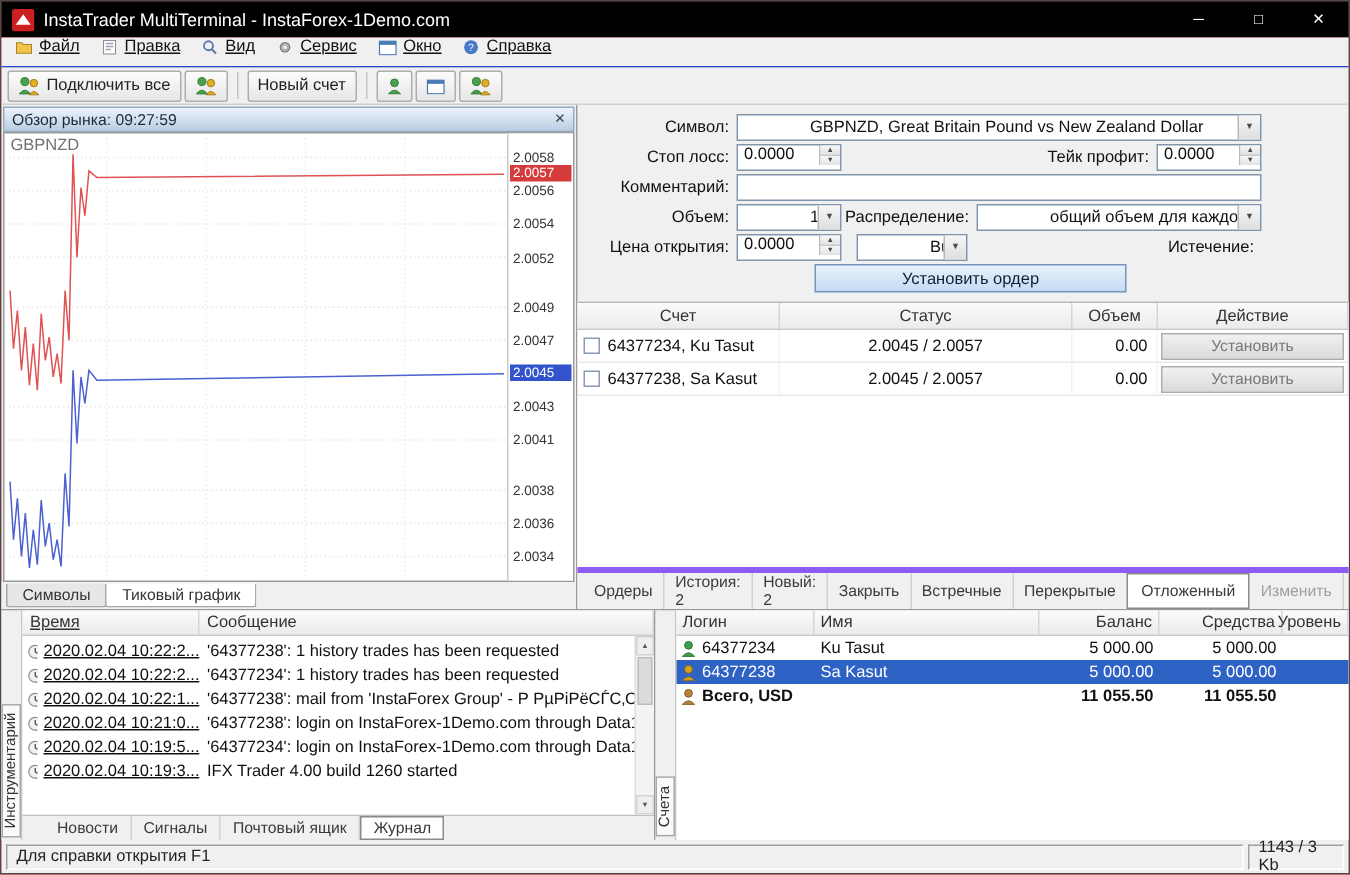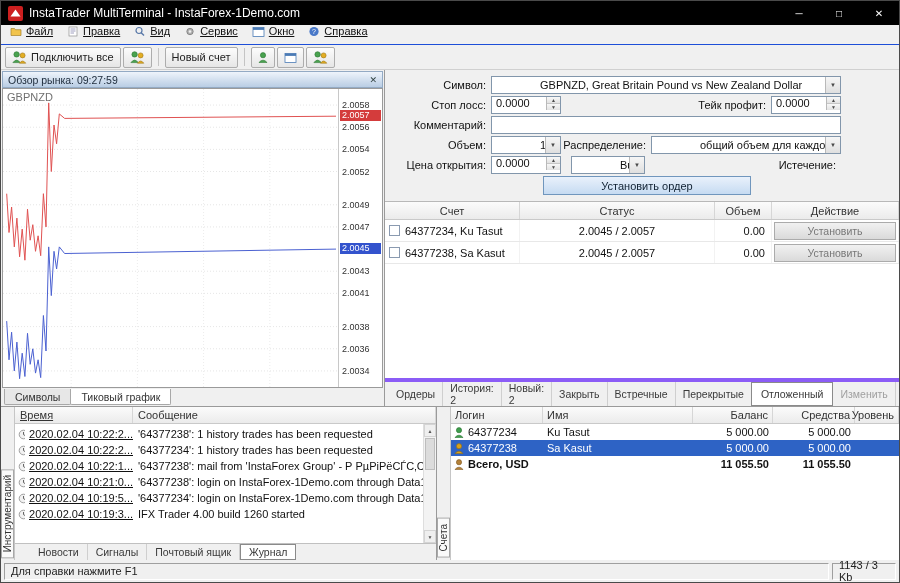--- a/index.html
+++ b/index.html
@@ -567,16 +567,16 @@
         <div class="ac-name"></div>
         <div class="ac-bal">11 055.50</div>
         <div class="ac-eq">11 055.50</div>
         <div class="ac-lvl"></div>
       </div>
       <div class="afill"></div>
     </div>
   </div>
 
   <div class="statusbar">
-    <div class="sp sp-help">Для справки нажмите F1</div>
+    <div class="sp sp-help">Для справки открытия F1</div>
     <div class="sp sp-traffic">1143 / 3 Kb</div>
   </div>
 </div>
 
 </body></html>

